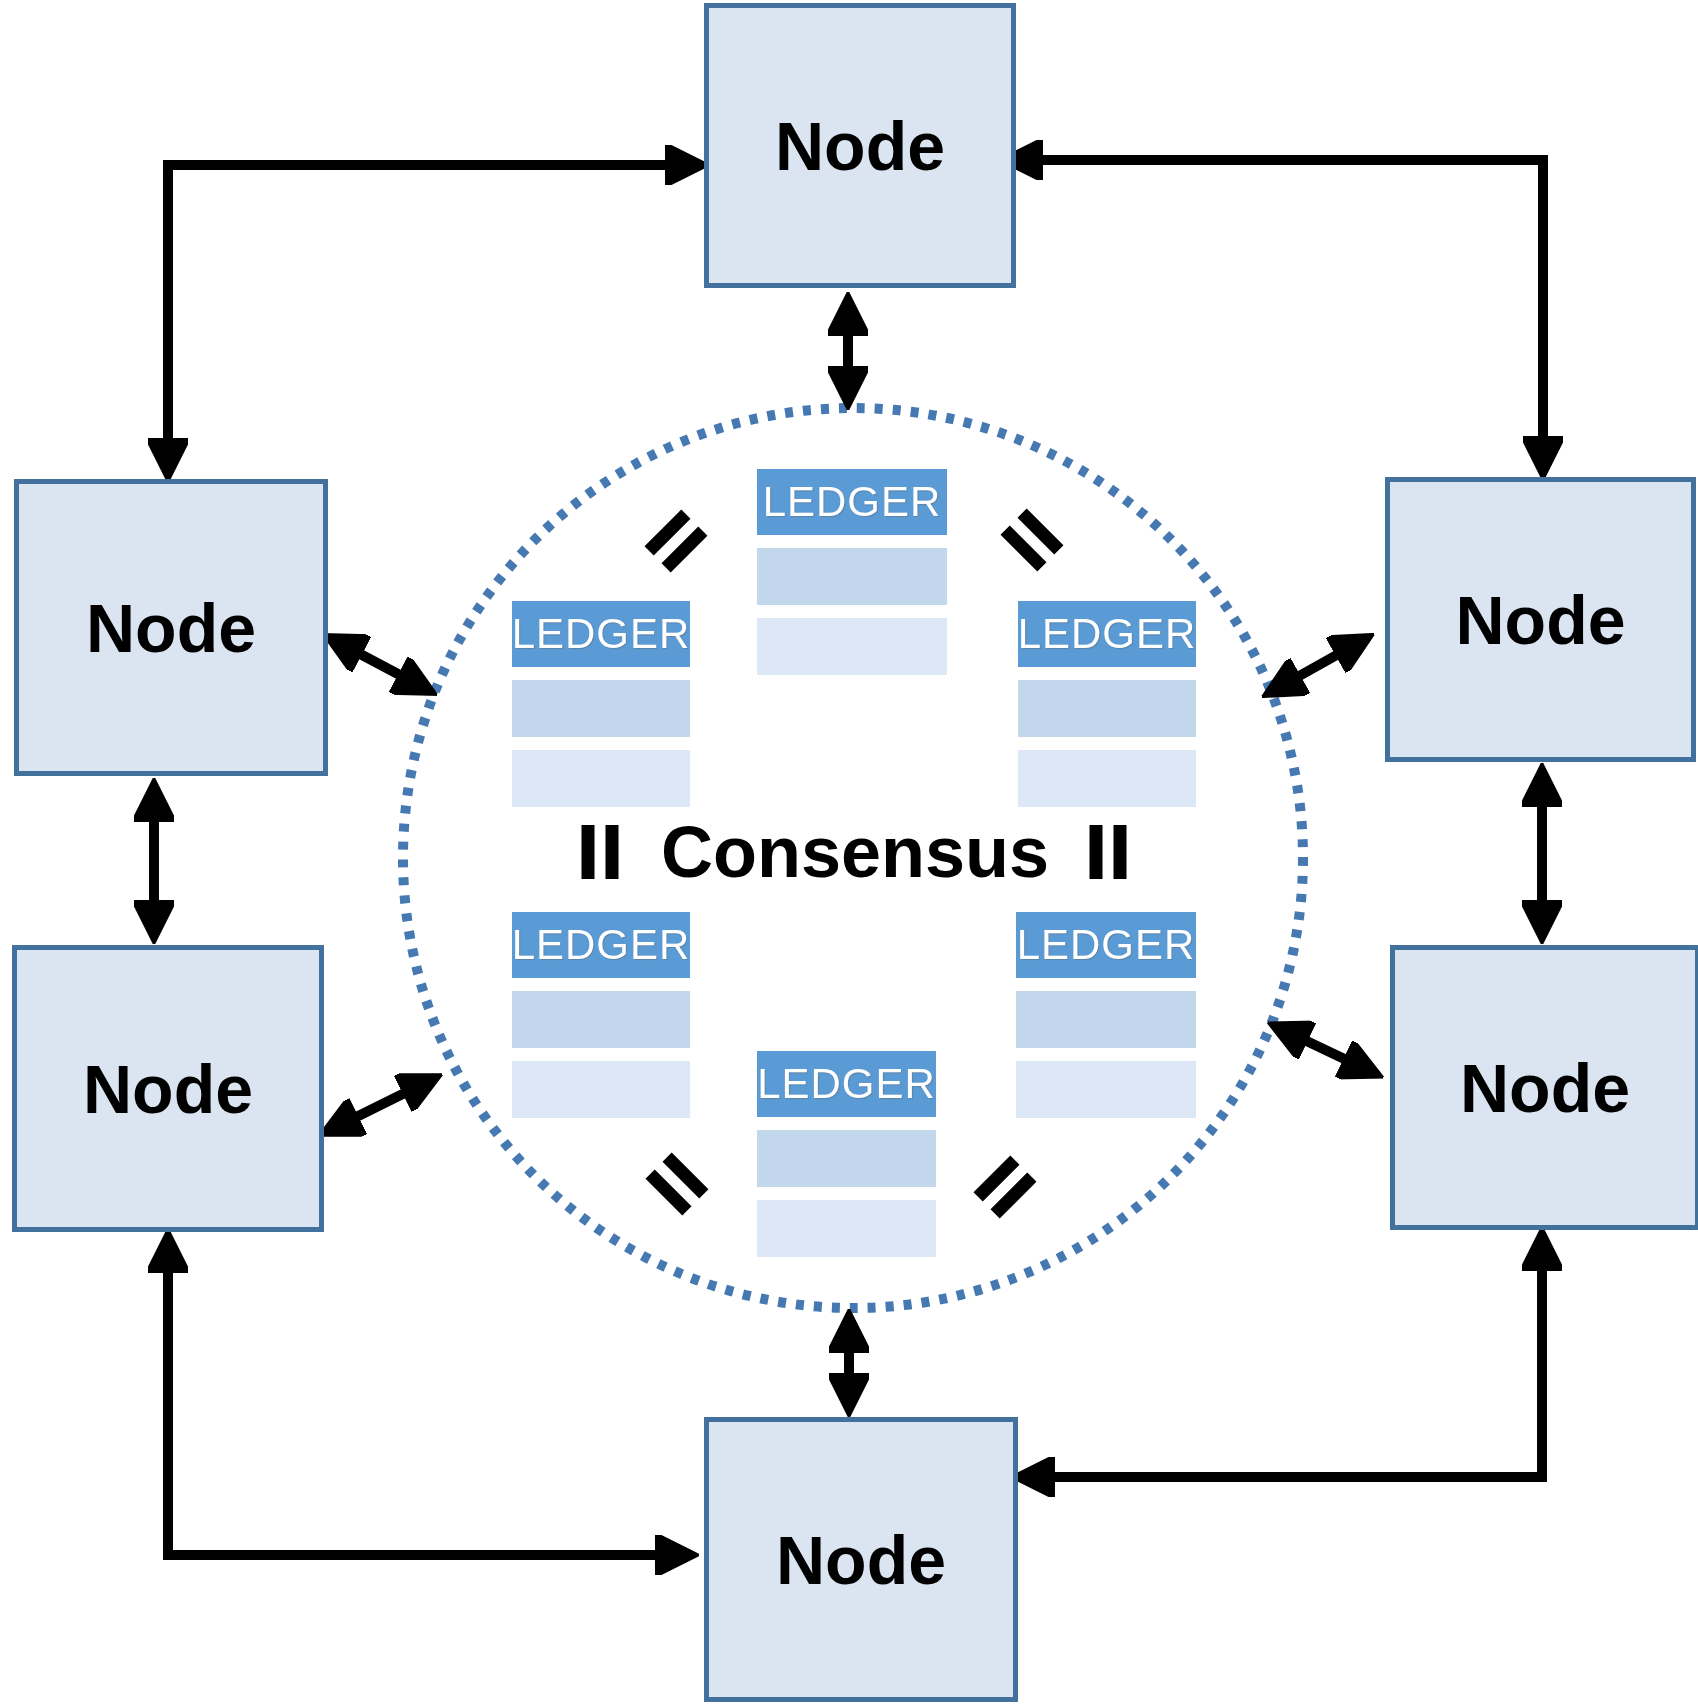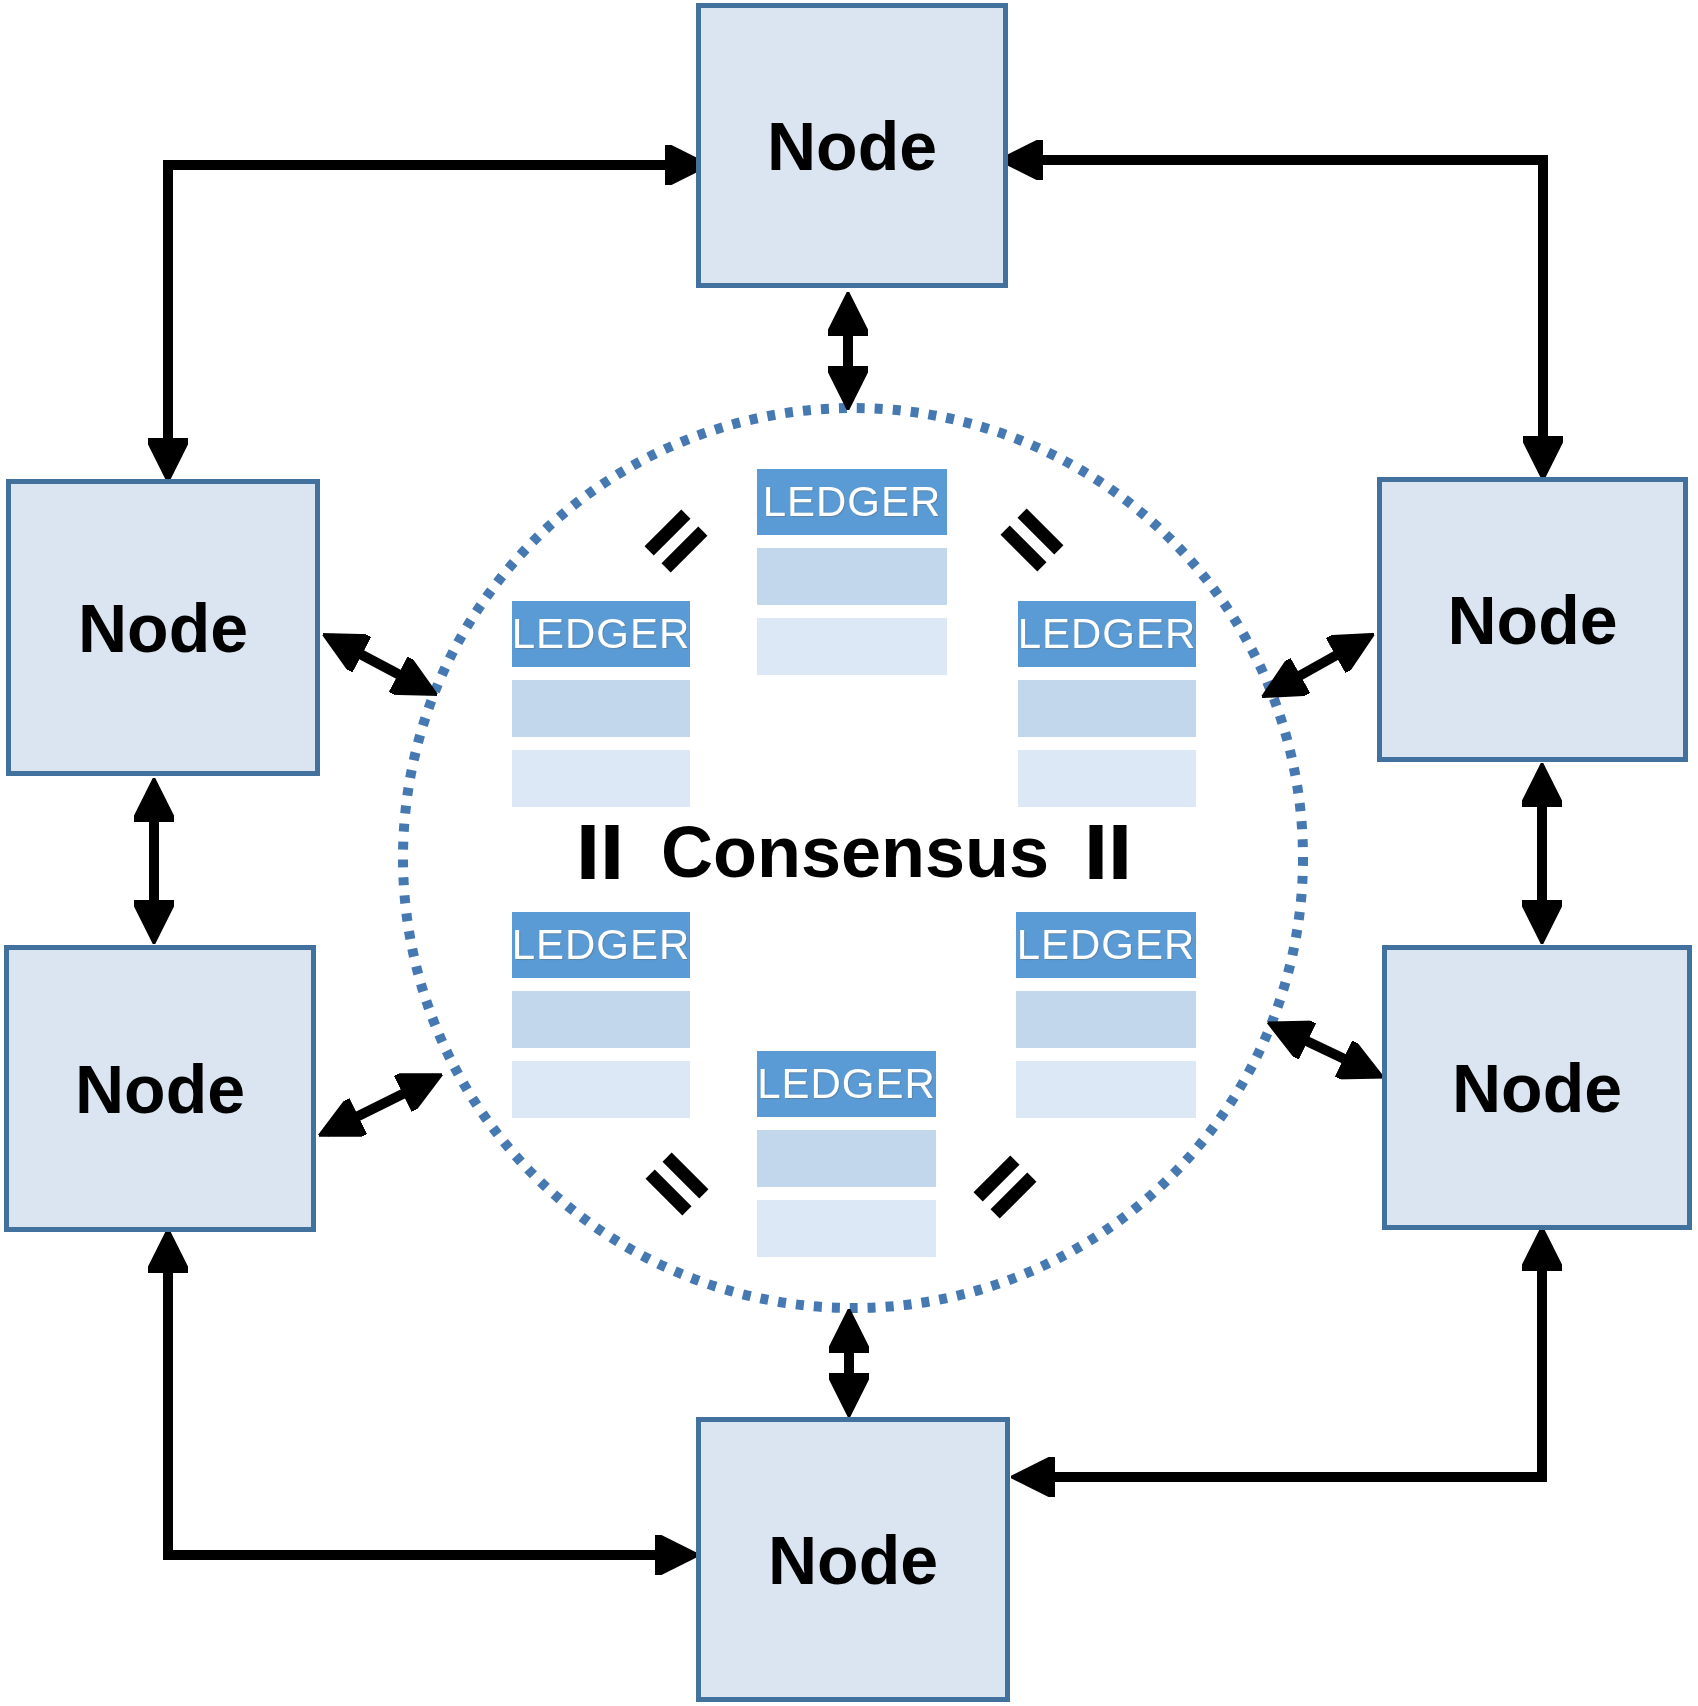--- a/index.html
+++ b/index.html
@@ -24,20 +24,21 @@
   }
   .layer{position:absolute;left:0;top:0;width:1698px;height:1706px;}
   .node{
     position:absolute;
     box-sizing:border-box;
     background:var(--node-fill);
     border:5px solid var(--node-border);
     display:flex;align-items:center;justify-content:center;
     font-size:68px;font-weight:bold;color:var(--text);
     letter-spacing:0px;
+    margin-left:8px;
   }
   .ledger{position:absolute;}
   .ledger .hdr{
     box-sizing:border-box;
     height:66px;
     background:var(--ledger-header);
     color:var(--ledger-text);
     display:flex;align-items:center;justify-content:center;
     font-size:42px;letter-spacing:1px;
     text-shadow:1px 1px 1px rgba(90,90,90,.35);

